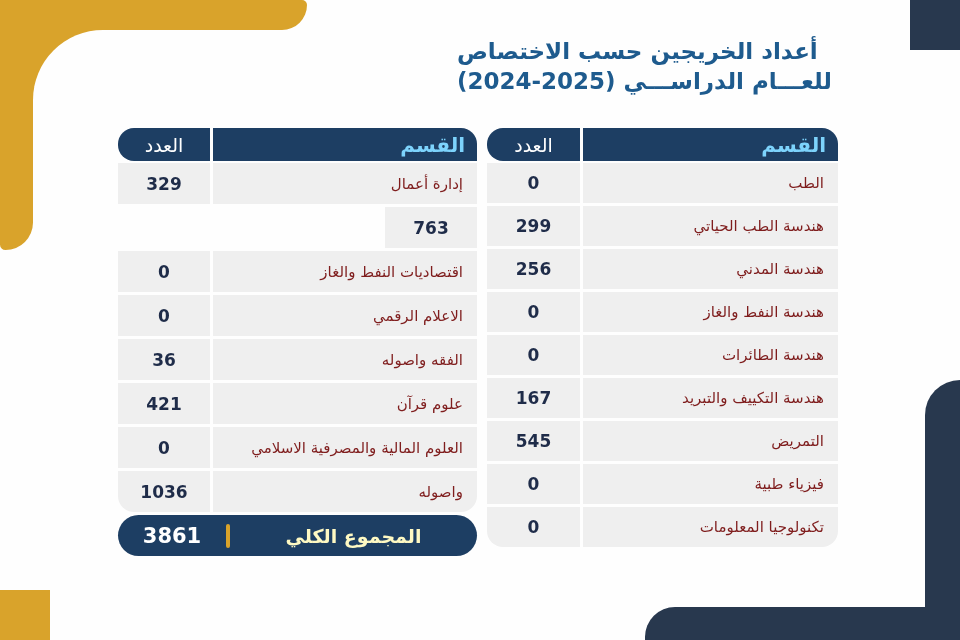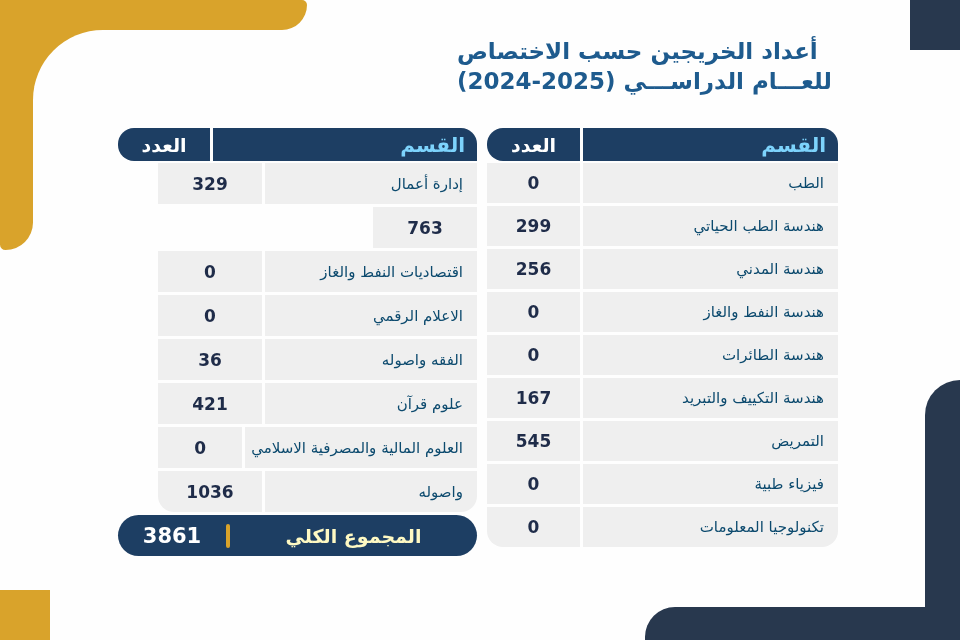--- a/index.html
+++ b/index.html
@@ -32,40 +32,40 @@
   .table-right{right:122px;top:128px;width:351px;}
   .table-left{right:483px;top:128px;width:359px;}
 
   .thead{display:flex;column-gap:3px;height:33px;margin-bottom:2px;}
   .hname{
     flex:1;background:#1D3E63;color:#7dd3fc;font-weight:bold;font-size:20px;
     display:flex;align-items:center;padding-right:12px;
     border-top-right-radius:16px;
   }
   .hnum{
-    background:#1D3E63;color:#FFFFFF;font-weight:bold;font-size:19px;
+    background:#1D3E63;color:#FFFFFF;font-weight:normal;font-size:19px;
     display:flex;align-items:center;justify-content:center;
     border-top-left-radius:16px;border-bottom-left-radius:16px;
   }
   .table-right .hnum{width:93px;}
   .table-left  .hnum{width:92px;}
 
   .trow{display:flex;column-gap:3px;margin-bottom:3px;}
   .table-right .trow{height:40px;}
   .table-left  .trow{height:41px;}
   .cell{background:#EFEFEF;display:flex;align-items:center;}
   .cell.name{
     flex:1;padding:0 14px 0 6px;justify-content:flex-start;
-    font-size:15px;color:#0c4a6e;white-space:nowrap;
+    font-size:15px;color:#7f1d1d;white-space:nowrap;
   }
   .cell.num{
     justify-content:center;font-weight:bold;font-size:17px;color:#1F2C49;
   }
   .table-right .cell.num{width:93px;}
-  .table-left  .cell.num{width:104px;margin-left:40px;}
+  .table-left  .cell.num{width:92px;}
   .trow.last .cell.name{border-bottom-right-radius:16px;}
   .trow.last .cell.num{border-bottom-left-radius:16px;}
 
   
   .total-pill{
     margin-top:2px;height:41px;background:#1D3E63;border-radius:21px;
     display:flex;align-items:center;column-gap:0;
   }
   .tlabel{flex:1;text-align:center;color:#fef9c3;font-weight:bold;font-size:19px;}
   .tdivider{width:4px;height:24px;background:#D9A32B;border-radius:2px;}

